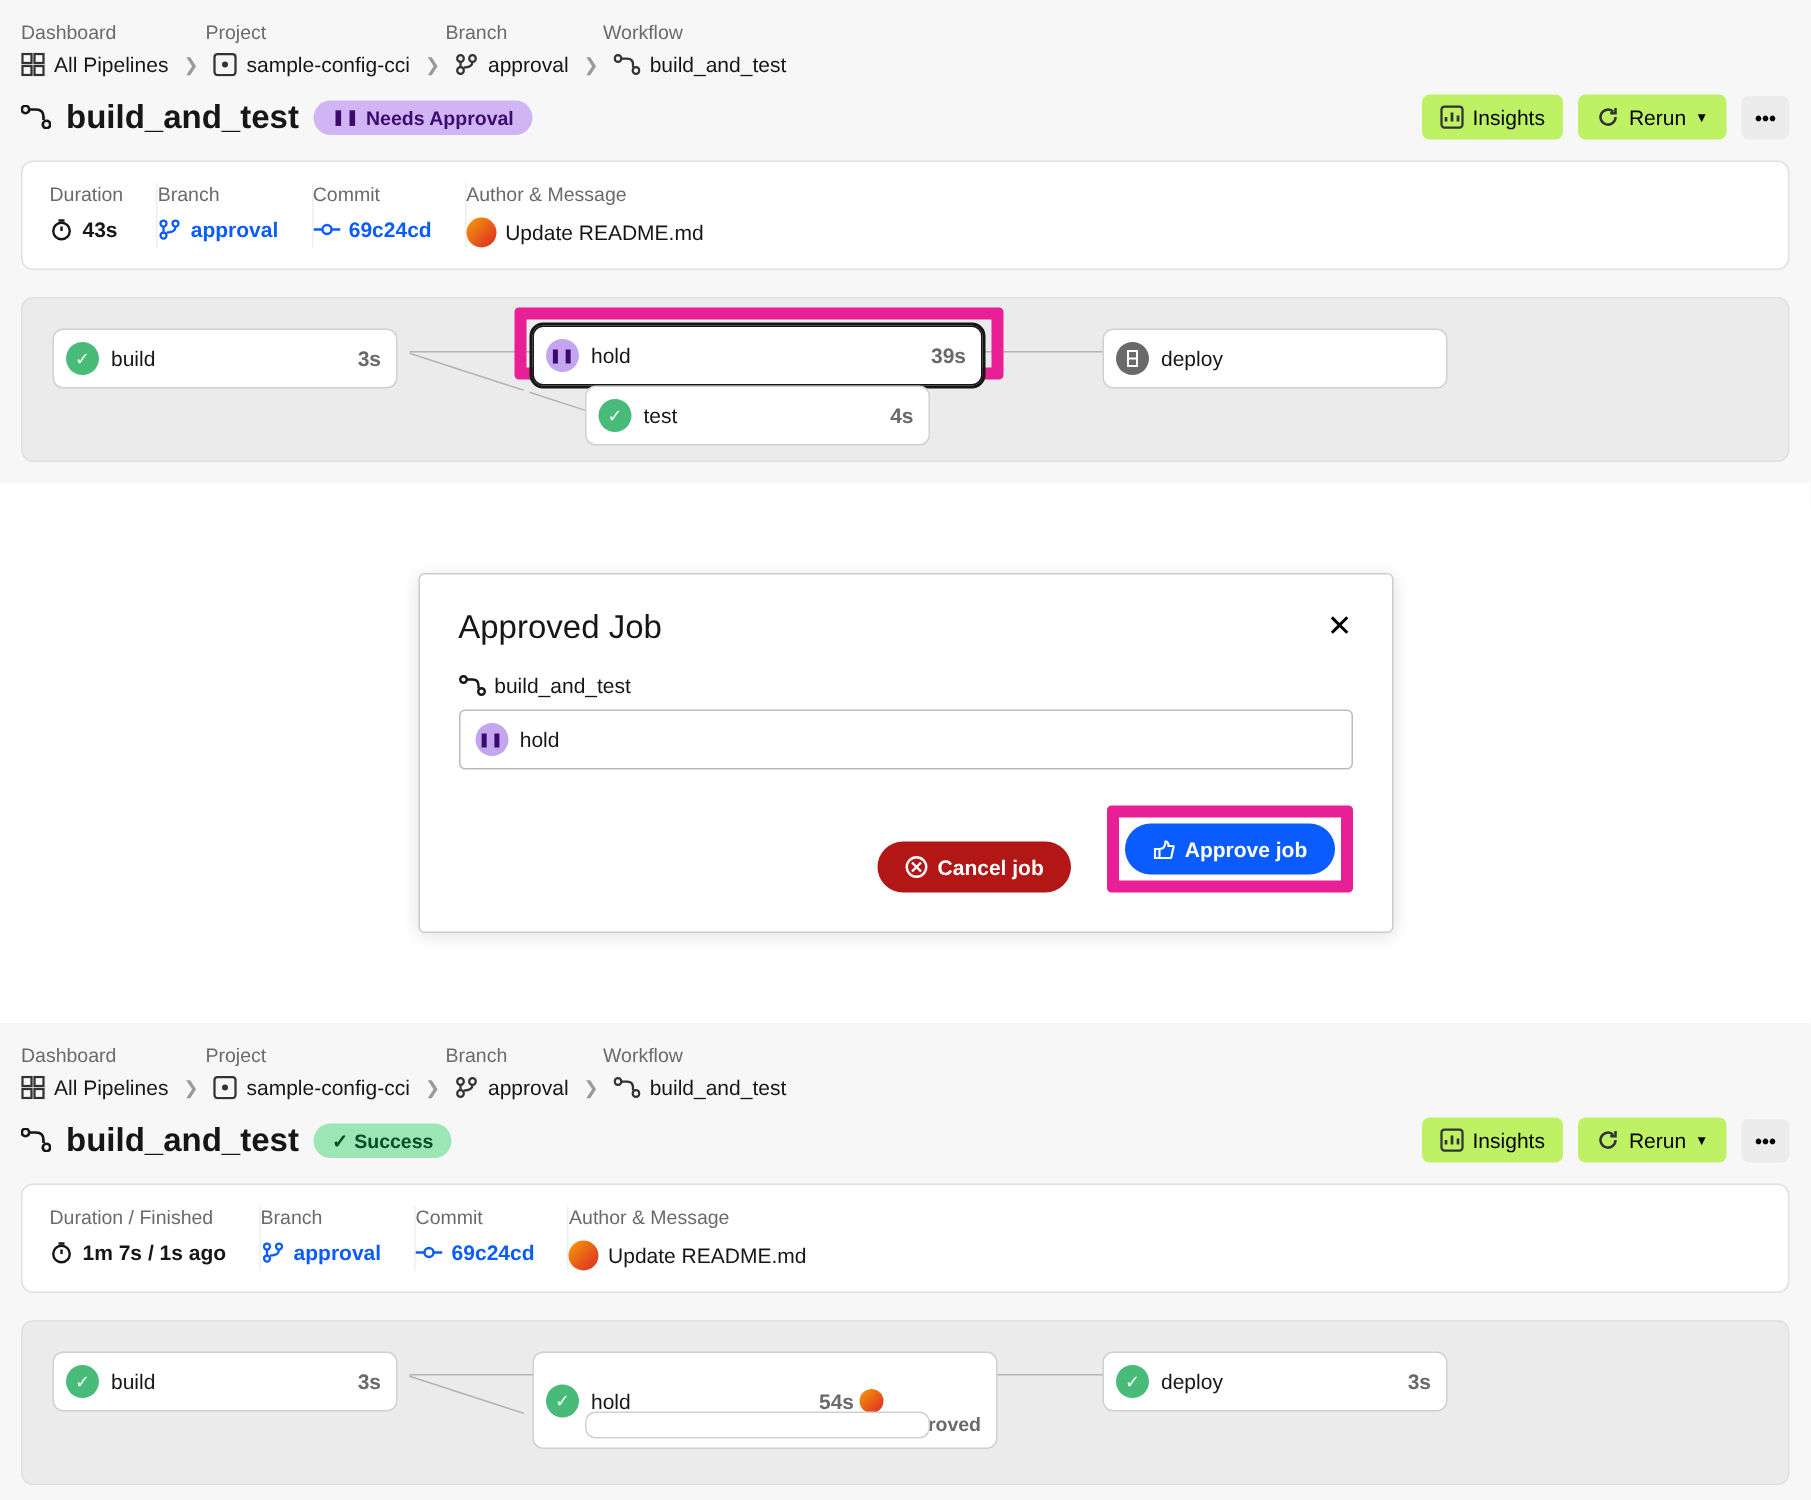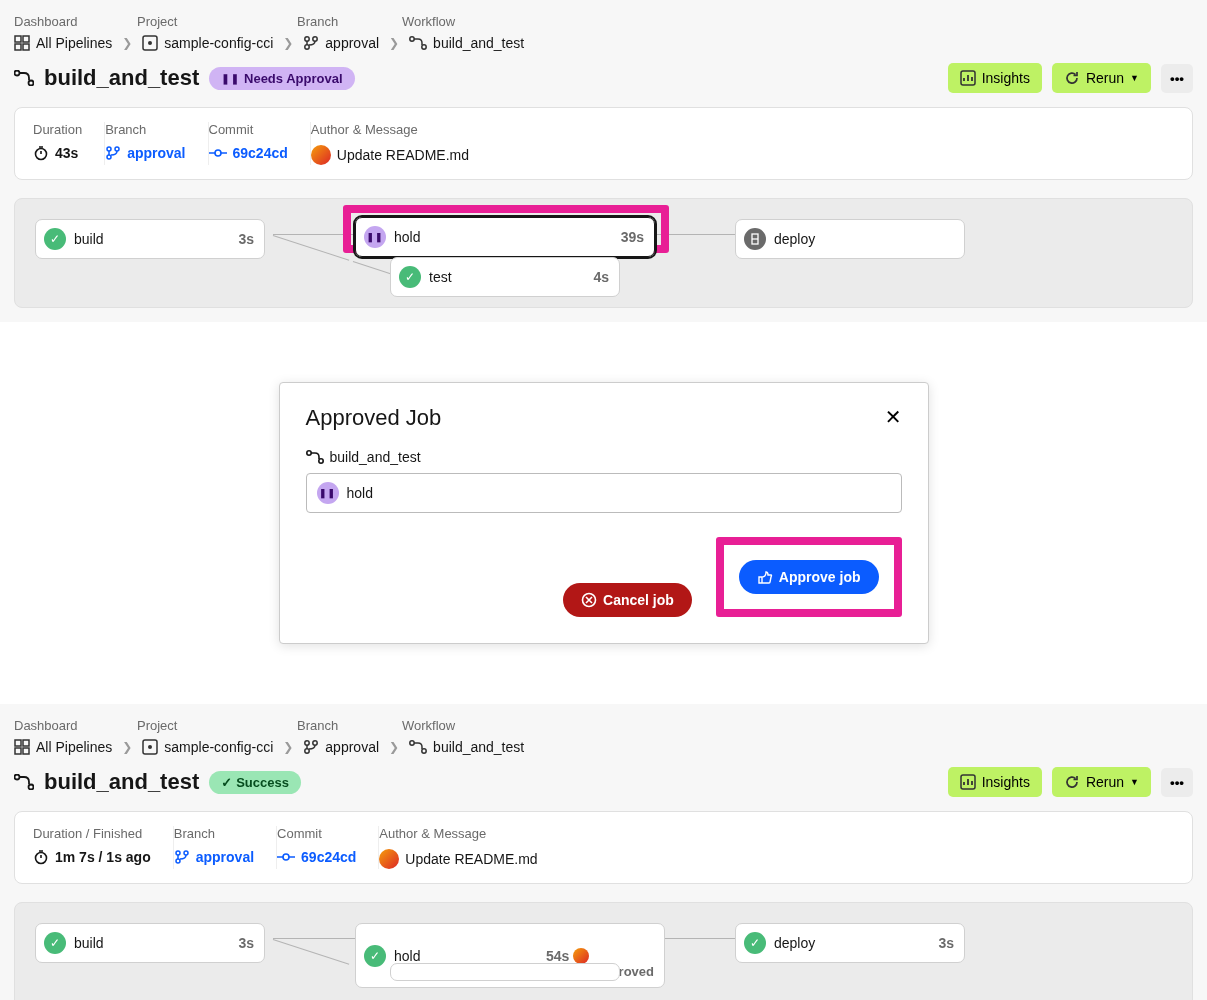--- a/index.html
+++ b/index.html
@@ -46,21 +46,21 @@
   .modal { background:#fff; border:1px solid #ccc; border-radius:4px; width:650px; padding:22px 26px 26px 26px; box-shadow:0 2px 12px rgba(0,0,0,.12);}
   .modal-head { display:flex; justify-content:space-between; align-items:flex-start; margin-bottom:18px;}
   .modal-title { font-size:22px; font-weight:500;}
   .close-x { background:none; border:none; font-size:20px; cursor:pointer;}
   .modal-text { color:#2a2a2a; font-size:14px; line-height:1.5; margin-bottom:16px;}
   .modal-sub { display:flex; align-items:center; gap:6px; margin-bottom:8px; font-weight:500;}
   .modal-job { border:1px solid #bbb; border-radius:4px; padding:8px 10px; display:flex; align-items:center; gap:8px; margin-bottom:24px;}
   .modal-actions { display:flex; justify-content:flex-end; gap:24px; align-items:flex-end;}
   .btn-red  { background:#b21716; color:#fff; border:none; padding:9px 18px; border-radius:20px; font-size:14px; font-weight:600; display:flex; align-items:center; gap:6px; cursor:pointer;}
   .btn-blue { background:#0b5cff; color:#fff; border:none; padding:9px 18px; border-radius:20px; font-size:14px; font-weight:600; display:flex; align-items:center; gap:6px; cursor:pointer;}
-  .approve-hl { border:8px solid #e81f95; border-radius:3px; padding:15px;}
+  .approve-hl { border:8px solid #e81f95; border-radius:3px; padding:4px;}
   
   .avatar { width:20px; height:20px; border-radius:50%; background:linear-gradient(135deg,#f59e0b,#dc2626); display:inline-block;}
   .approved-txt { color:#6a6a6a; font-weight:600; font-size:13px; margin-left:4px;margin-top:32px;}
 
   svg { display:block; }
 </style>
 </head>
 <body>
 
 <div class="page-section">

